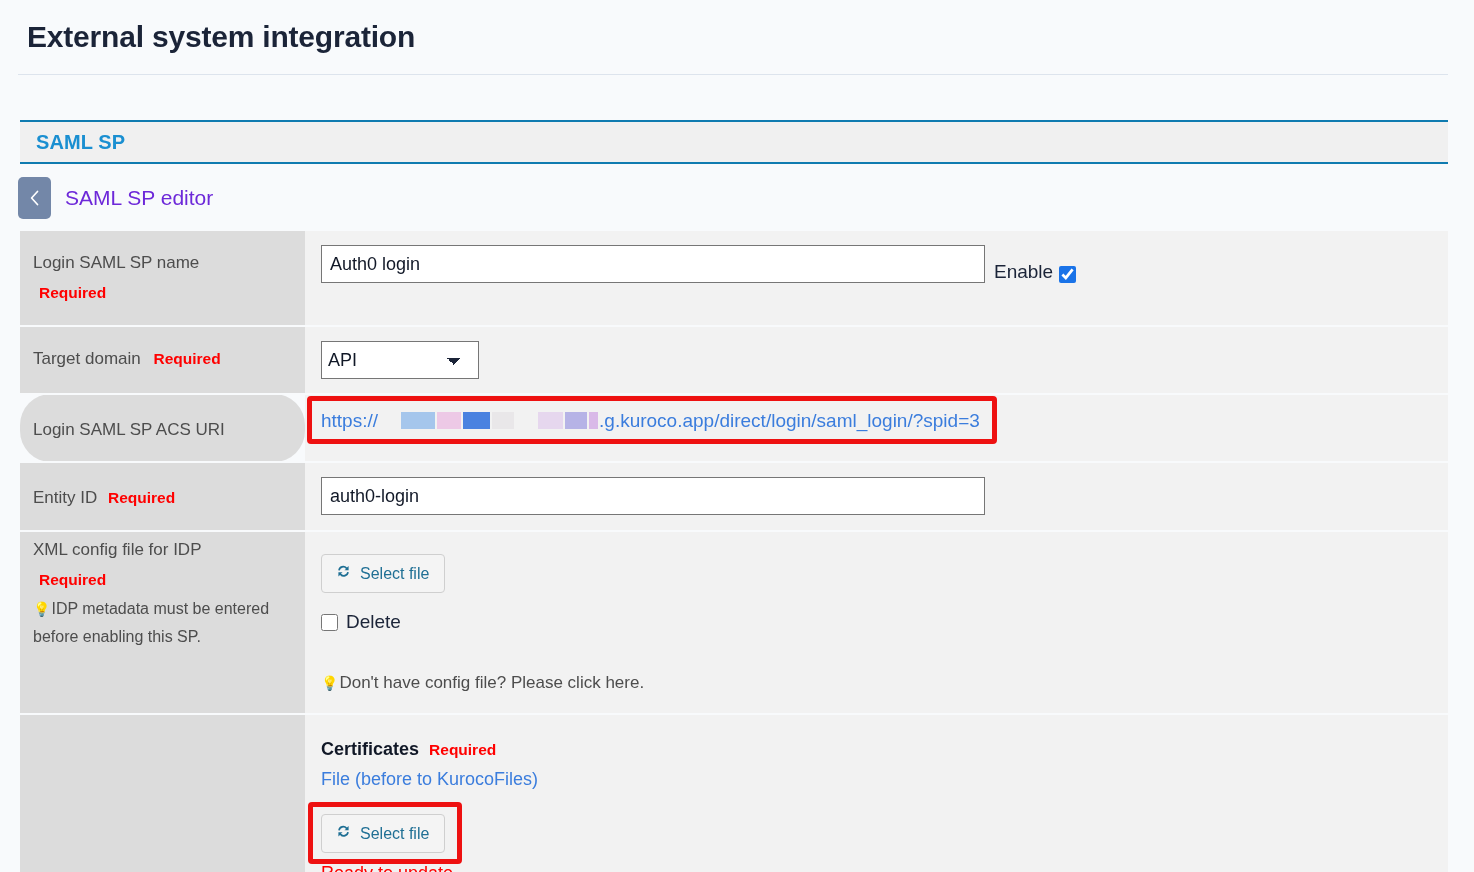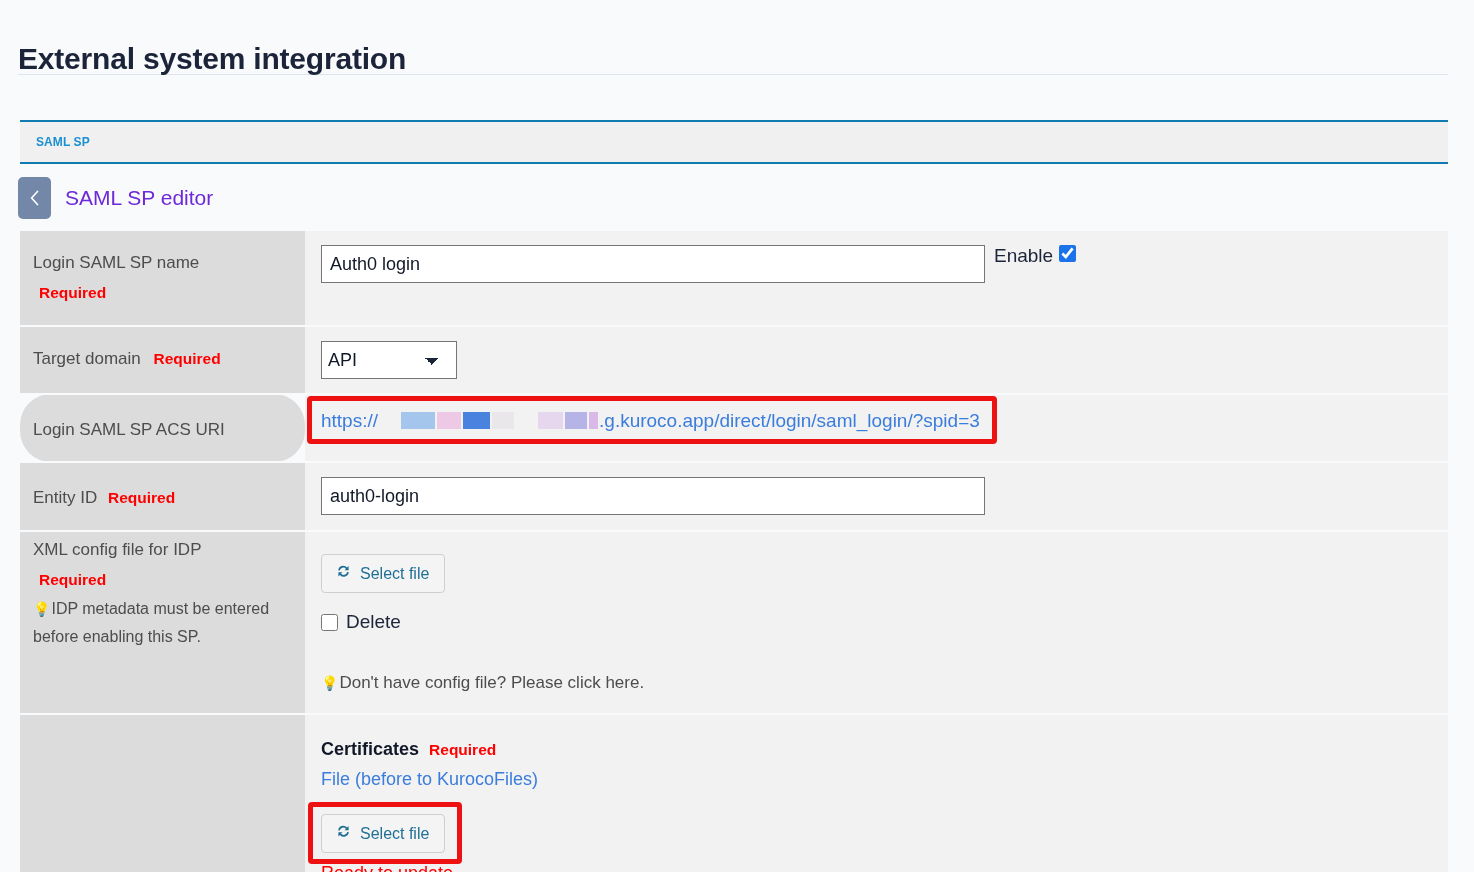--- a/index.html
+++ b/index.html
@@ -10,23 +10,23 @@
     background: #f7fafc;
     font-family: "Liberation Sans", sans-serif;
     overflow: hidden;
   }
 
   .page { position: relative; width: 1474px; height: 872px; background: #f8fafc; }
 
   
   .page-header {
     height: 74px;
-    padding: 0 0 0 18px;
-    display: flex;
-    align-items: flex-end;
+    padding: 0 0 0 27px;
+    display: flex;
+    align-items: center;
     background: #f8fafc;
   }
   .page-title {
     font-size: 30px;
     font-weight: bold;
     color: #1b2438;
     letter-spacing: -0.2px;
     line-height: 1;
     margin: 0;
   }
@@ -42,21 +42,21 @@
     background: #f0f0f0;
     border-top: 2px solid #0f7bb0;
     border-bottom: 2px solid #0f7bb0;
     height: 44px;
     display: flex;
     align-items: center;
     padding-left: 16px;
   }
   .tab-label {
     color: #1a8fd1;
-    font-size: 12px;
+    font-size: 20px;
     font-weight: bold;
     letter-spacing: 0.1px;
   }
 
   
   .editor-bar {
     display: flex;
     align-items: center;
     padding: 13px 0 12px 18px;
     gap: 14px;
@@ -124,40 +124,40 @@
     height: 38px;
     border: 1px solid #767676;
     background: #ffffff;
     font-size: 18px;
     color: #111827;
     padding: 0 8px;
     font-family: "Liberation Sans", sans-serif;
   }
   .entity-input { width: 664px; }
   .select-input {
-    width: 136px;
+    width: 158px;
     height: 38px;
     border: 1px solid #767676;
     background: #ffffff;
     font-size: 18px;
     color: #111827;
     padding: 0 6px;
     font-family: "Liberation Sans", sans-serif;
     -webkit-appearance: none;
     appearance: none;
     background-image:
       linear-gradient(45deg, transparent 50%, #1b2438 50%),
       linear-gradient(135deg, #1b2438 50%, transparent 50%);
     background-position:
       calc(100% - 24px) 16px,
       calc(100% - 18px) 16px;
     background-size: 7px 7px, 7px 7px;
     background-repeat: no-repeat;
   }
-  .enable-row { display: flex; align-items: flex-start; gap: 0; }
+  .enable-row { display: flex; align-items: flex-end; gap: 0; }
   .enable-label {
     font-size: 19px;
     color: #1b2438;
     margin-left: 9px;
     margin-right: 6px;
   }
   input[type="checkbox"].cb {
     width: 17px; height: 17px;
     margin: 0;
     accent-color: #1a73e8;

